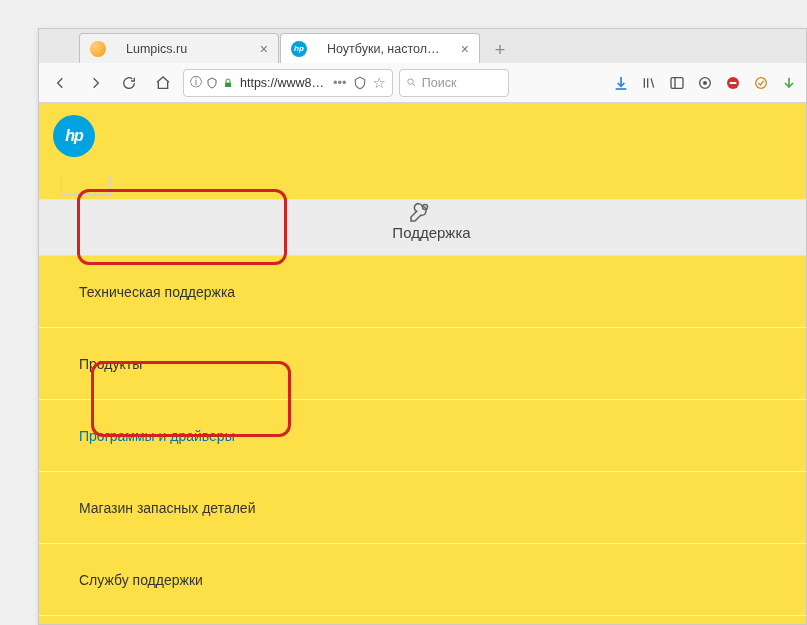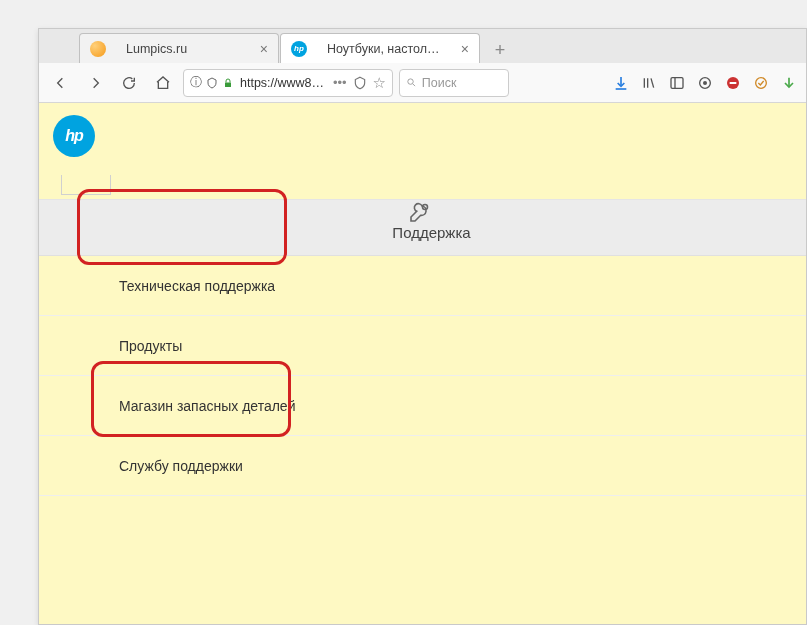--- a/index.html
+++ b/index.html
@@ -102,21 +102,21 @@
   }
   .searchbox input::placeholder { color:#999; }
   .right-icons { display:flex; align-items:center; gap:10px; margin-left:auto; }
   .ico { width:18px; height:18px; display:flex; align-items:center; justify-content:center; }
   .ico svg { width:16px; height:16px; }
   .ico.blue svg { stroke:#2a7fe0; }
   .ico.red circle { fill:#c33; } .ico.red rect { fill:#fff; }
   .ico.orange svg { stroke:#d08a28; }
   .ico.green svg { stroke:#4aa94a; fill:#4aa94a;}
   
-  .page { position:relative; height:calc(100% - 74px); background:#fef9c3; }
+  .page { position:relative; height:calc(100% - 74px); background:#fde047; }
   .logo-wrap { position:absolute; left:14px; top:12px; }
   .hp-logo {
     width:42px; height:42px; border-radius:50%;
     background:#00a3e0; display:flex; align-items:center; justify-content:center;
   }
   .hp-logo span { color:#fff; font-weight:600; font-style:italic; font-size:16px; letter-spacing:-1px; }
   .topline-stub {
     position:absolute; left:22px; top:72px; width:50px; height:20px;
     border:1px solid #d0d0d0; border-top:none;
   }
@@ -129,23 +129,23 @@
     height:56px;
     padding-left:18px;
     background:#ececec;
     border-bottom:1px solid #e0e0e0;
     flex-direction:column;
   }
   .support-icon { width:24px; height:24px; margin-right:24px; color:#666; }
   .support-title { font-size:15px; color:#444; }
   .menu-list { }
   .menu-item {
-    height:60px;
+    height:72px;
     display:flex; align-items:center;
-    padding-left:80px;
+    padding-left:40px;
     border-bottom:1px solid #eee;
     font-size:14px; color:#333;
   }
   .menu-item.accent { color:#0073b1; }
   .highlight-box {
     position:absolute;
     border:3px solid #d22222;
     border-radius:12px;
     pointer-events:none;
   }
@@ -291,20 +291,23 @@
         <span class="support-title">Поддержка</span>
       </div>
 
       <div class="menu-list">
         <div class="menu-item">
           <span>Техническая поддержка</span>
         </div>
         <div class="menu-item">
           <span>Продукты</span>
         </div>
+        <div class="menu-item accent">
+          <span>Программы и драйверы</span>
+        </div>
         <div class="menu-item">
           <span>Магазин запасных деталей</span>
         </div>
         <div class="menu-item">
           <span>Службу поддержки</span>
         </div>
       </div>
     </div>
 
     <div class="highlight-box hl1"></div>

